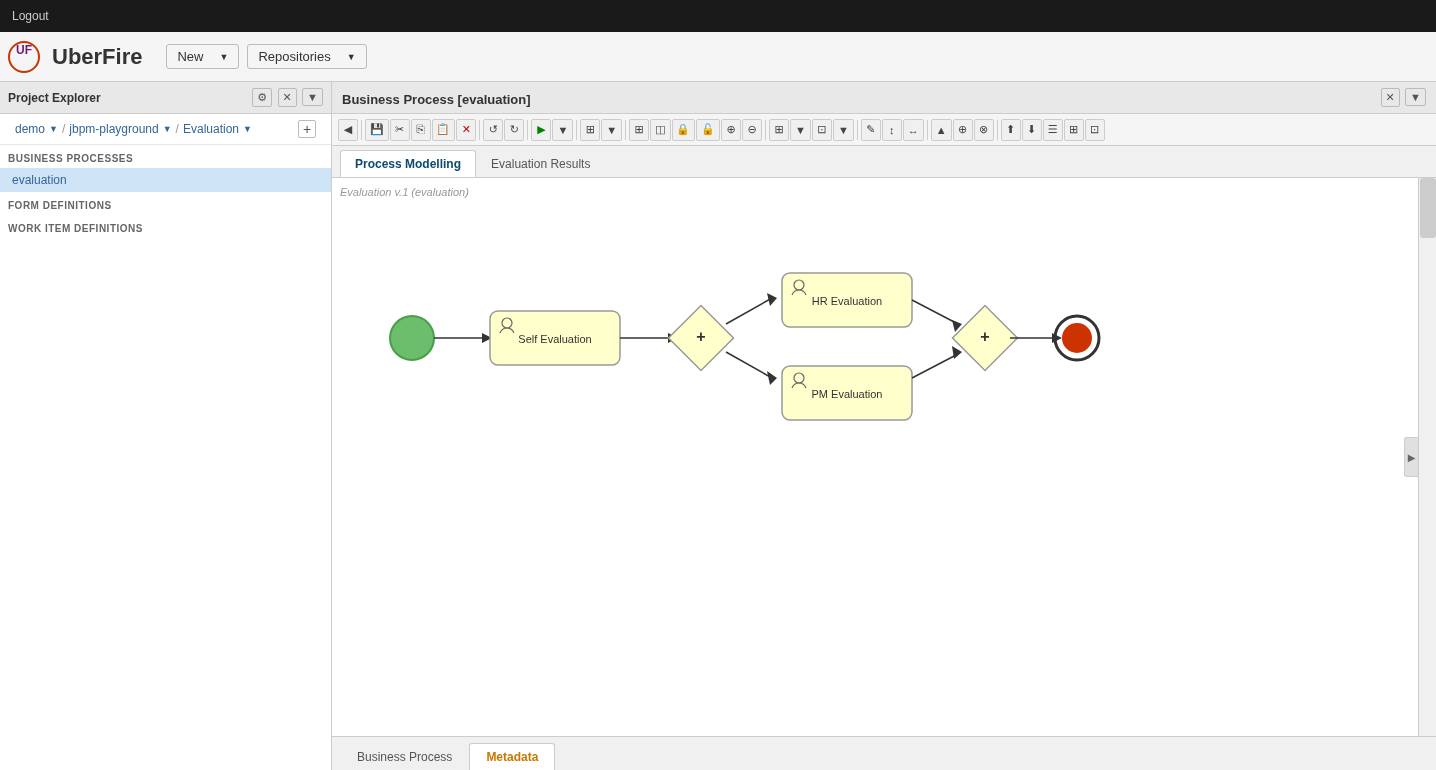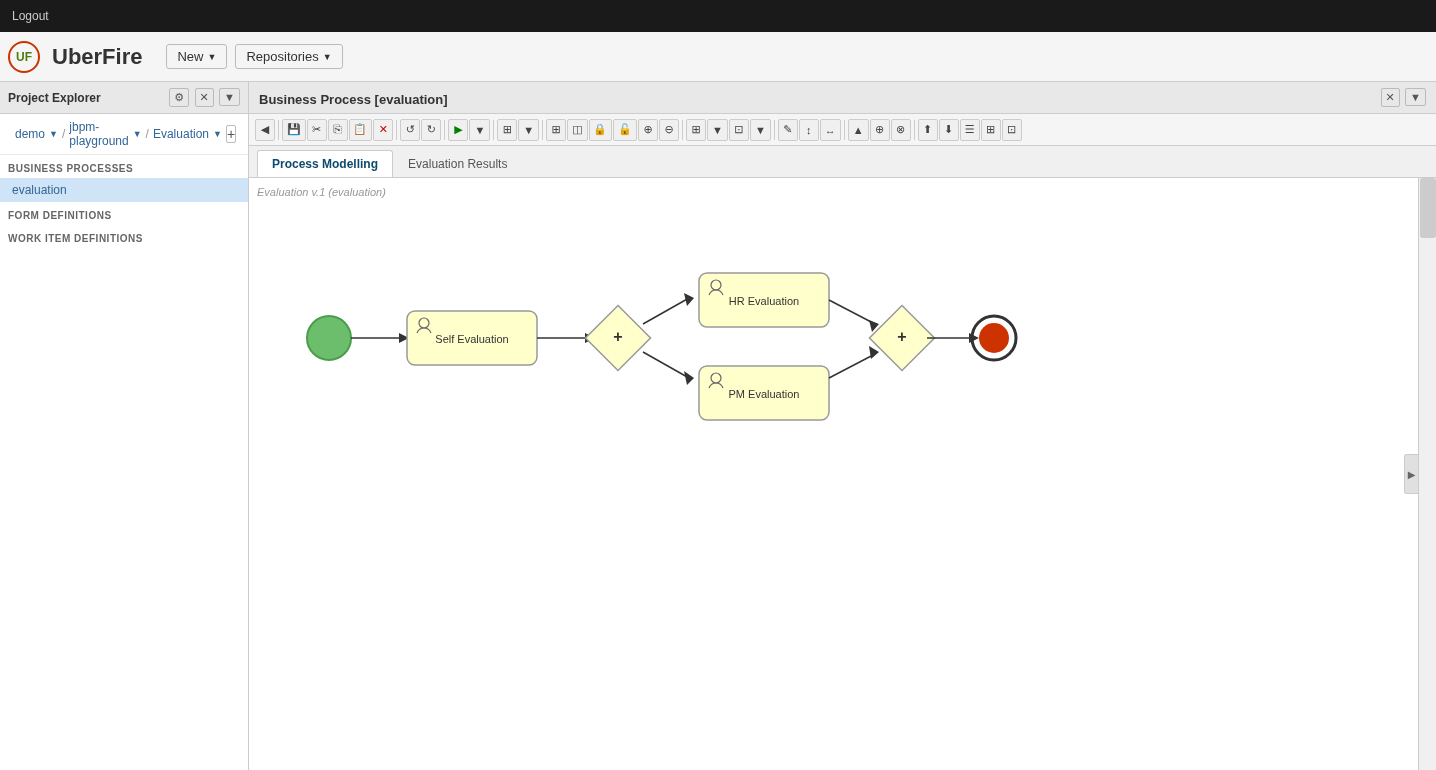--- a/index.html
+++ b/index.html
@@ -29,41 +29,41 @@
       height: 50px;
       display: flex;
       align-items: center;
       padding: 0 8px;
       gap: 8px;
     }
     .logo-circle {
       width: 32px; height: 32px;
       border-radius: 50%;
       border: 2px solid #cc3300;
-      display: flex; align-items: center; justify-content: center;
-      font-weight: bold; color: #4d7c0f; font-size: 12px;
+      display: flex; align-items: flex-start; justify-content: center;
+      font-weight: bold; color: #701a75; font-size: 12px;
       margin-right: 4px;
     }
     .logo-text { font-size: 22px; font-weight: bold; color: #333; margin-right: 16px; }
     .nav-btn {
       background: none; border: 1px solid #bbb; border-radius: 3px;
       padding: 4px 10px; font-size: 13px; cursor: pointer; color: #333;
-      display: flex; align-items: center; gap: 4px;
+      display: flex; align-items: center; gap: 16px;
     }
     .dropdown-arrow { font-size: 9px; }
 
     
     #main {
       display: flex;
       height: calc(770px - 32px - 50px);
     }
 
     
     #sidebar {
-      width: 249px;
+      width: 332px;
       background: #fff;
       border-right: 1px solid #ccc;
       display: flex;
       flex-direction: column;
       overflow: hidden;
     }
     #sidebar-header {
       background: #e8e8e8;
       border-bottom: 1px solid #ccc;
       padding: 6px 8px;
@@ -456,15 +456,19 @@
       </svg>
 
       <div id="scroll-track">
         <div id="scroll-thumb"></div>
       </div>
 
       <div id="collapse-right">▶</div>
 
     </div>
 
+    <div id="bottom-tabs">
+      <div class="bottom-tab">Business Process</div>
+      <div class="bottom-tab active">Metadata</div>
+    </div>
 
   </div>
 </div>
 
 </body></html>

